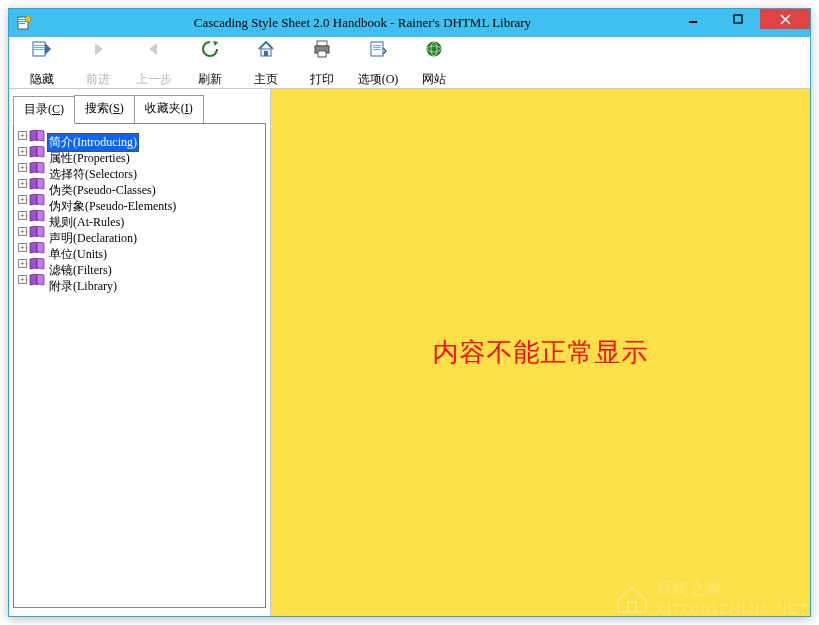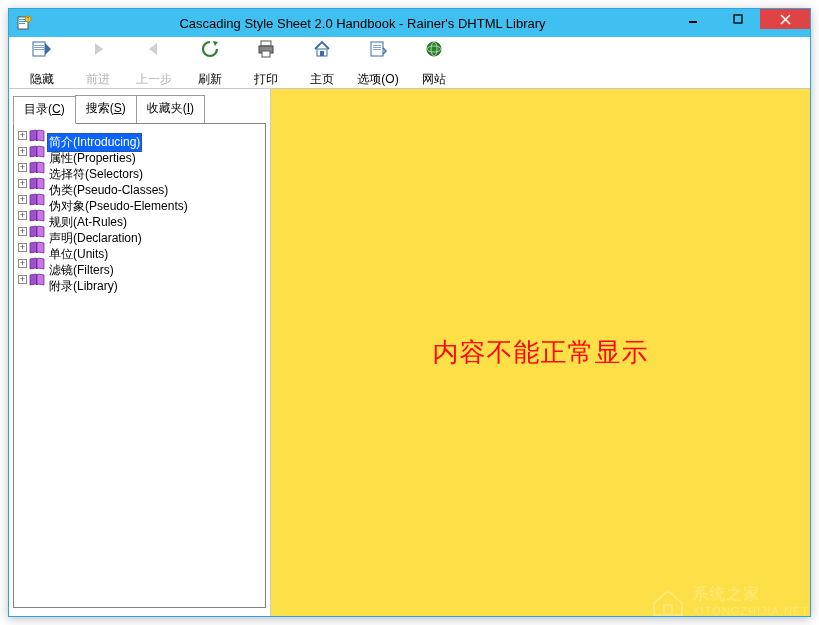--- a/index.html
+++ b/index.html
@@ -1,18 +1,18 @@
 <!DOCTYPE html>
 <html><head>
 <meta charset="utf-8">
 <style>
 * { box-sizing: border-box; margin: 0; padding: 0; }
 body { font-family: "Microsoft YaHei", Tahoma, sans-serif; font-size: 12px; background: #fff; width: 819px; height: 625px; overflow: hidden; position: relative; }
 
-.window { border: 1px solid #2aa5e0; width: 803px; height: 609px; margin: 8px; display: flex; flex-direction: column; background: #fff; box-shadow: 0 2px 10px rgba(0,0,0,0.25); }
+.window { border: 1px solid #2aa5e0; width: 803px; height: 609px; margin: 8px; display: flex; flex-direction: column; background: #fff; box-shadow: 0 2px 10px rgba(0,0,0,0.25); font-family: Liberation Serif, serif; }
 
 .titlebar { height: 28px; background: #3fc0f0; display: flex; align-items: center; position: relative; }
 .titlebar .appicon { width: 22px; height: 22px; margin-left: 4px; display:flex; align-items:center; justify-content:center; }
 .titlebar .title { flex: 1; text-align: center; color: #000; font-size: 13px; font-weight: 400; padding-right: 120px; }
 .winbtns { position: absolute; right: 0; top: 0; display: flex; height: 20px; }
 .winbtn { width: 45px; height: 20px; display: flex; align-items: center; justify-content: center; background: #3fc0f0; cursor: pointer; }
 .winbtn.close { background: #e04343; width: 50px; }
 .winbtn svg { display:block; }
 
 .toolbar { height: 52px; border-bottom: 1px solid #c9c9c9; display: flex; align-items: center; padding: 4px 6px 2px 6px; gap: 2px; background: #fff; }
@@ -113,36 +113,36 @@
         <svg width="20" height="20" viewBox="0 0 20 20">
           <path d="M10 3 A7 7 0 1 0 17 10" fill="none" stroke="#2e7e2e" stroke-width="2.2"></path>
           <path d="M13 2 L18 3 L15 7 Z" fill="#2e7e2e"></path>
         </svg>
       </span>
       <span class="tlabel">刷新</span>
     </div>
     <div class="tbtn">
       <span class="ticon">
         <svg width="20" height="20" viewBox="0 0 20 20">
+          <path d="M3 10 L10 3 L17 10" fill="none" stroke="#3a6aa9" stroke-width="1.8"></path>
+          <rect x="5" y="10" width="10" height="7" fill="#fff" stroke="#3a6aa9"></rect>
+          <rect x="8" y="12" width="4" height="5" fill="#3a6aa9"></rect>
+        </svg>
+      </span>
+      <span class="tlabel">主页</span>
+    </div>
+    <div class="tbtn">
+      <span class="ticon">
+        <svg width="20" height="20" viewBox="0 0 20 20">
           <rect x="5" y="2" width="10" height="5" fill="#fff" stroke="#555"></rect>
           <rect x="3" y="7" width="14" height="7" fill="#888" stroke="#444"></rect>
           <rect x="6" y="12" width="8" height="6" fill="#fff" stroke="#555"></rect>
         </svg>
       </span>
       <span class="tlabel">打印</span>
-    </div>
-    <div class="tbtn">
-      <span class="ticon">
-        <svg width="20" height="20" viewBox="0 0 20 20">
-          <path d="M3 10 L10 3 L17 10" fill="none" stroke="#3a6aa9" stroke-width="1.8"></path>
-          <rect x="5" y="10" width="10" height="7" fill="#fff" stroke="#3a6aa9"></rect>
-          <rect x="8" y="12" width="4" height="5" fill="#3a6aa9"></rect>
-        </svg>
-      </span>
-      <span class="tlabel">主页</span>
     </div>
     <div class="tbtn">
       <span class="ticon">
         <svg width="20" height="20" viewBox="0 0 20 20">
           <rect x="3" y="3" width="12" height="14" fill="#fff" stroke="#3a6aa9"></rect>
           <rect x="5" y="6" width="8" height="1" fill="#7aa7d6"></rect>
           <rect x="5" y="8" width="8" height="1" fill="#7aa7d6"></rect>
           <rect x="5" y="10" width="8" height="1" fill="#7aa7d6"></rect>
           <path d="M15 9 L18 12 L15 15" fill="none" stroke="#3a6aa9" stroke-width="1.5"></path>
         </svg>
@@ -284,15 +284,15 @@
   </div>
 </div>
 
 <div class="watermark">
   <svg width="36" height="32" viewBox="0 0 36 32">
     <path d="M4 18 L18 6 L32 18 L32 30 L4 30 Z" fill="none" stroke="#fff" stroke-width="2"></path>
     <path d="M14 30 L14 20 L22 20 L22 30" fill="none" stroke="#fff" stroke-width="2"></path>
   </svg>
   <div>
     <div class="wmtxt" style="font-size:16px;">系统之家</div>
-    <div class="wmtxt" style="font-size:11px;">XITONGZHIJIA.NET</div>
+    <div class="wmtxt" style="font-size:15px;">XITONGZHIJIA.NET</div>
   </div>
 </div>
 
 </body></html>

